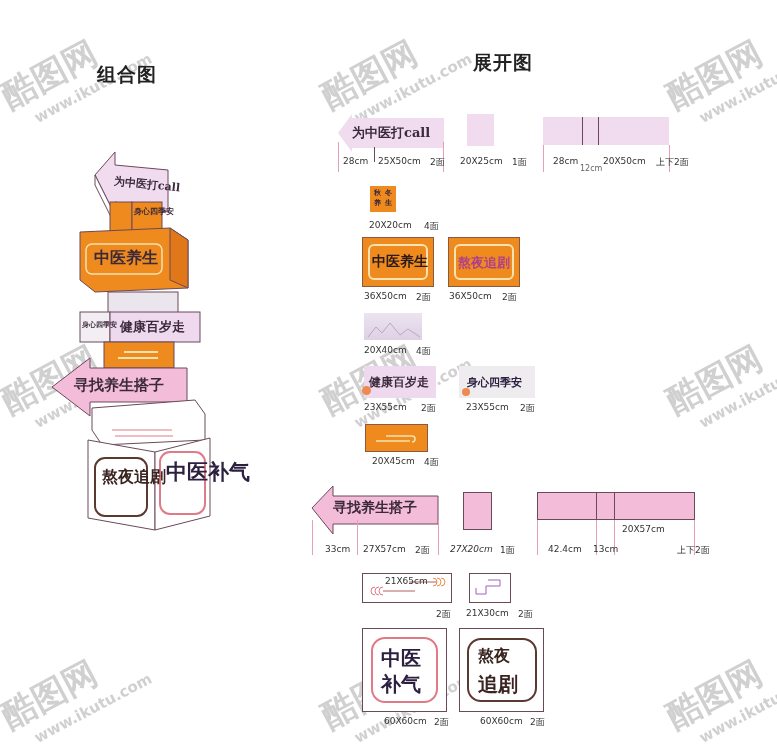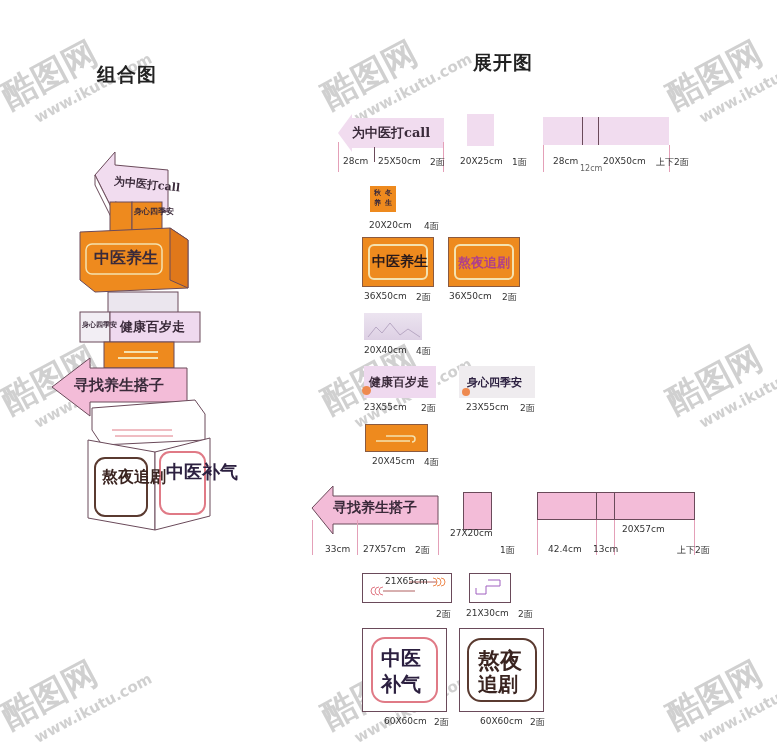--- a/index.html
+++ b/index.html
@@ -92,21 +92,21 @@
     <rect x="120" y="312" width="45" height="62" rx="10" fill="none" stroke="#e07a86" stroke-width="2"></rect>
   </svg>
   
   <div class="abs calli" style="left:74px;top:37px;font-size:11px;transform:rotate(6deg);">为中医打call</div>
   <div class="abs calli" style="left:94px;top:66px;font-size:8px;width:24px;">身心四季安</div>
   <div class="abs calli" style="left:54px;top:108px;font-size:16px;">中医养生</div>
   <div class="abs calli" style="left:42px;top:180px;font-size:7px;">身心四季安</div>
   <div class="abs calli" style="left:80px;top:178px;font-size:13px;">健康百岁走</div>
   <div class="abs calli" style="left:34px;top:236px;font-size:15px;">寻找养生搭子</div>
   <div class="abs calli" style="left:62px;top:326px;font-size:16px;width:36px;line-height:22px;color:#3a2420;">熬夜追剧</div>
-  <div class="abs calli" style="left:126px;top:320px;font-size:18px;width:36px;line-height:24px;color:#2c2040;">中医补气</div>
+  <div class="abs calli" style="left:126px;top:320px;font-size:21px;width:36px;line-height:24px;color:#2c2040;">中医补气</div>
 </div>
 
 <div class="abs" style="left:338px;top:114px;width:106px;height:38px;">
   <svg width="106" height="38">
     <polygon points="0,19 14,0 14,4 106,4 106,34 14,34 14,38" fill="#f1dcef"></polygon>
   </svg>
   <div class="abs calli" style="left:14px;top:10px;font-size:13px;">为中医打call</div>
 </div>
 <div class="vline" style="left:338px;top:142px;height:30px;"></div>
 <div class="dline" style="left:374px;top:147px;height:15px;"></div>
@@ -197,21 +197,21 @@
 <div class="dline" style="left:596px;top:492px;height:28px;"></div>
 <div class="dline" style="left:614px;top:492px;height:28px;"></div>
 <div class="vline" style="left:537px;top:520px;height:35px;"></div>
 <div class="vline" style="left:596px;top:520px;height:35px;"></div>
 <div class="vline" style="left:614px;top:520px;height:35px;"></div>
 <div class="vline" style="left:694px;top:520px;height:35px;"></div>
 
 <div class="abs lbl" style="left:325px;top:544px;">33cm</div>
 <div class="abs lbl" style="left:363px;top:544px;">27X57cm</div>
 <div class="abs lbl" style="left:415px;top:544px;">2面</div>
-<div class="abs lbl" style="left:450px;top:528px;">27X20cm</div>
+<div class="abs lbl" style="left:450px;top:544px;font-style:italic;">27X20cm</div>
 <div class="abs lbl" style="left:500px;top:544px;">1面</div>
 <div class="abs lbl" style="left:548px;top:544px;">42.4cm</div>
 <div class="abs lbl" style="left:593px;top:544px;">13cm</div>
 <div class="abs lbl" style="left:622px;top:524px;">20X57cm</div>
 <div class="abs lbl" style="left:677px;top:544px;">上下2面</div>
 
 <div class="box" style="left:362px;top:573px;width:90px;height:30px;border:1px solid #6a4a5a;background:#fff;">
   <svg width="88" height="28">
     <path d="M20,17 h32 M46,8 h28" stroke="#b06060" stroke-width="1" fill="none"></path>
     <path d="M12,13 a4,4 0 0 0 0,8 M16,13 a4,4 0 0 0 0,8 M20,13 a4,4 0 0 0 0,8" stroke="#e07a86" fill="none"></path>
@@ -232,17 +232,17 @@
 <div class="box" style="left:362px;top:628px;width:85px;height:84px;border:1px solid #6a4a5a;background:#fff;">
   <div class="abs" style="left:8px;top:8px;width:67px;height:66px;border:2px solid #e07a86;border-radius:14px;box-sizing:border-box;"></div>
   <div class="abs calli" style="left:18px;top:16px;font-size:20px;color:#2c2040;">中医</div>
   <div class="abs calli" style="left:18px;top:42px;font-size:20px;color:#2c2040;">补气</div>
 </div>
 <div class="abs lbl" style="left:384px;top:716px;">60X60cm</div>
 <div class="abs lbl" style="left:434px;top:716px;">2面</div>
 
 <div class="box" style="left:459px;top:628px;width:85px;height:84px;border:1px solid #6a4a5a;background:#fff;">
   <div class="abs" style="left:7px;top:9px;width:70px;height:64px;border:2px solid #5a3a30;border-radius:14px;box-sizing:border-box;"></div>
-  <div class="abs calli" style="left:18px;top:17px;font-size:22px;color:#3a2420;">熬夜</div>
+  <div class="abs calli" style="left:18px;top:17px;font-size:16px;color:#3a2420;">熬夜</div>
   <div class="abs calli" style="left:18px;top:42px;font-size:20px;color:#3a2420;">追剧</div>
 </div>
 <div class="abs lbl" style="left:480px;top:716px;">60X60cm</div>
 <div class="abs lbl" style="left:530px;top:716px;">2面</div>
 
 </body></html>

